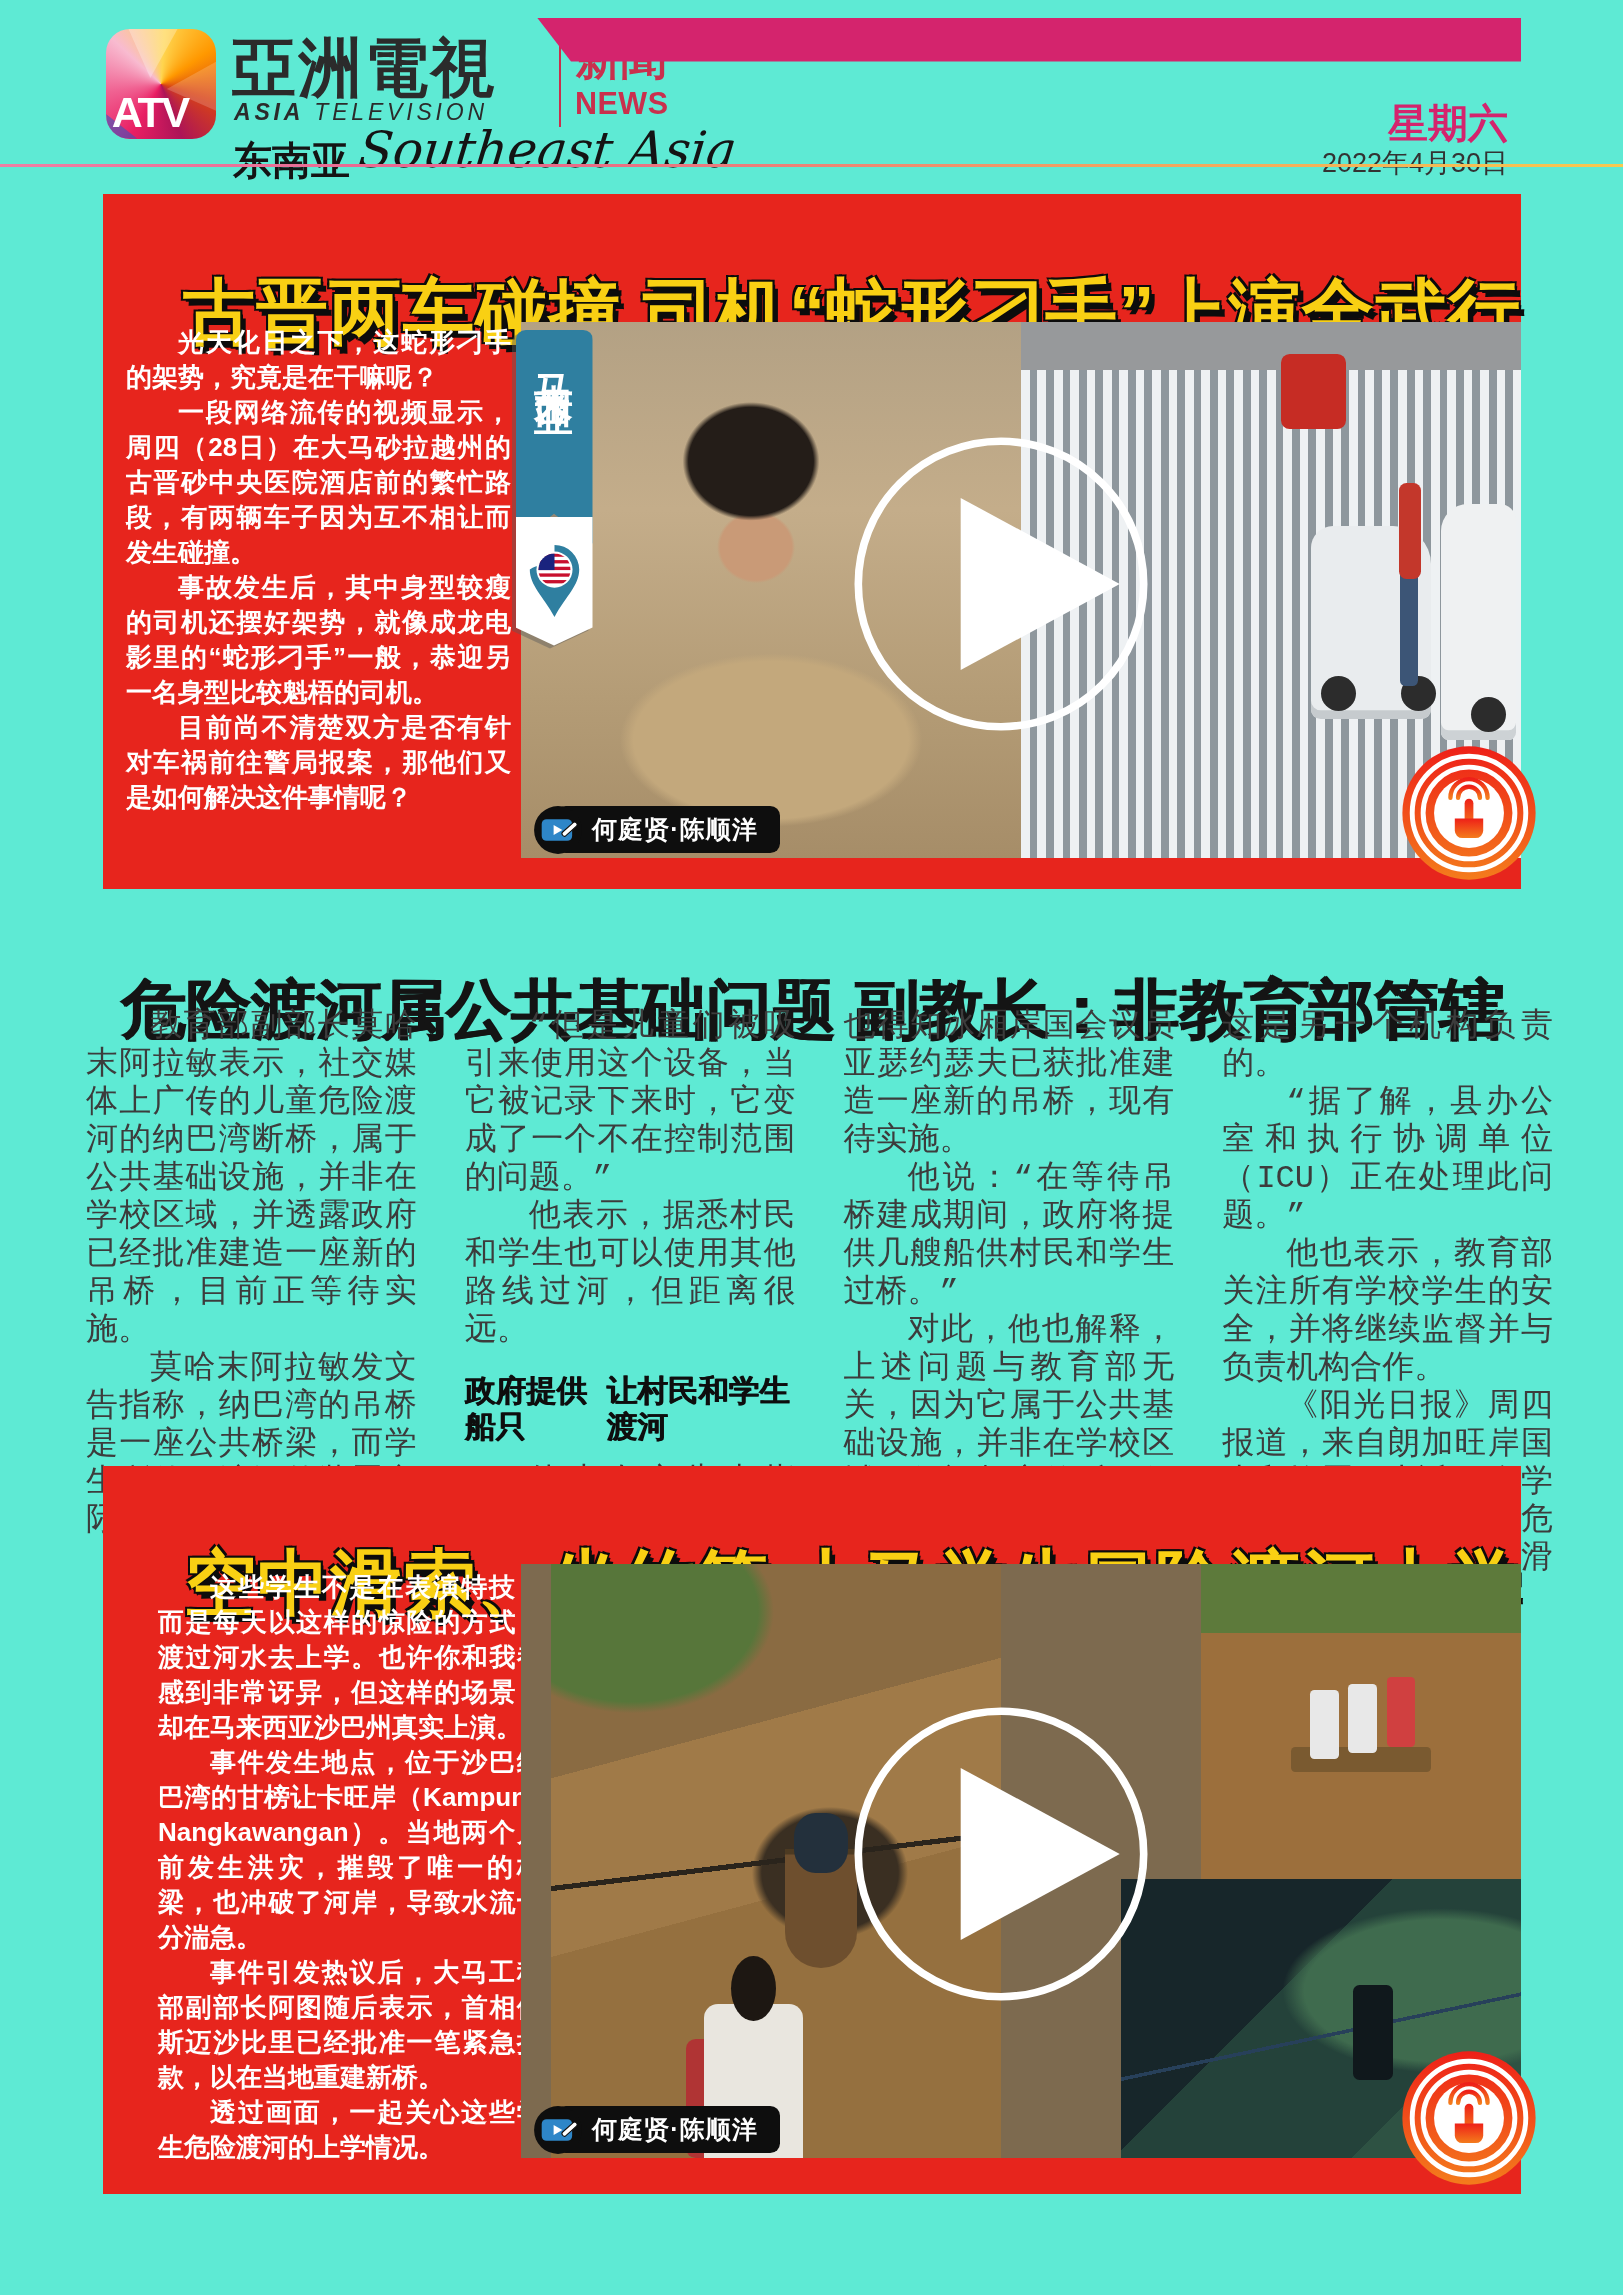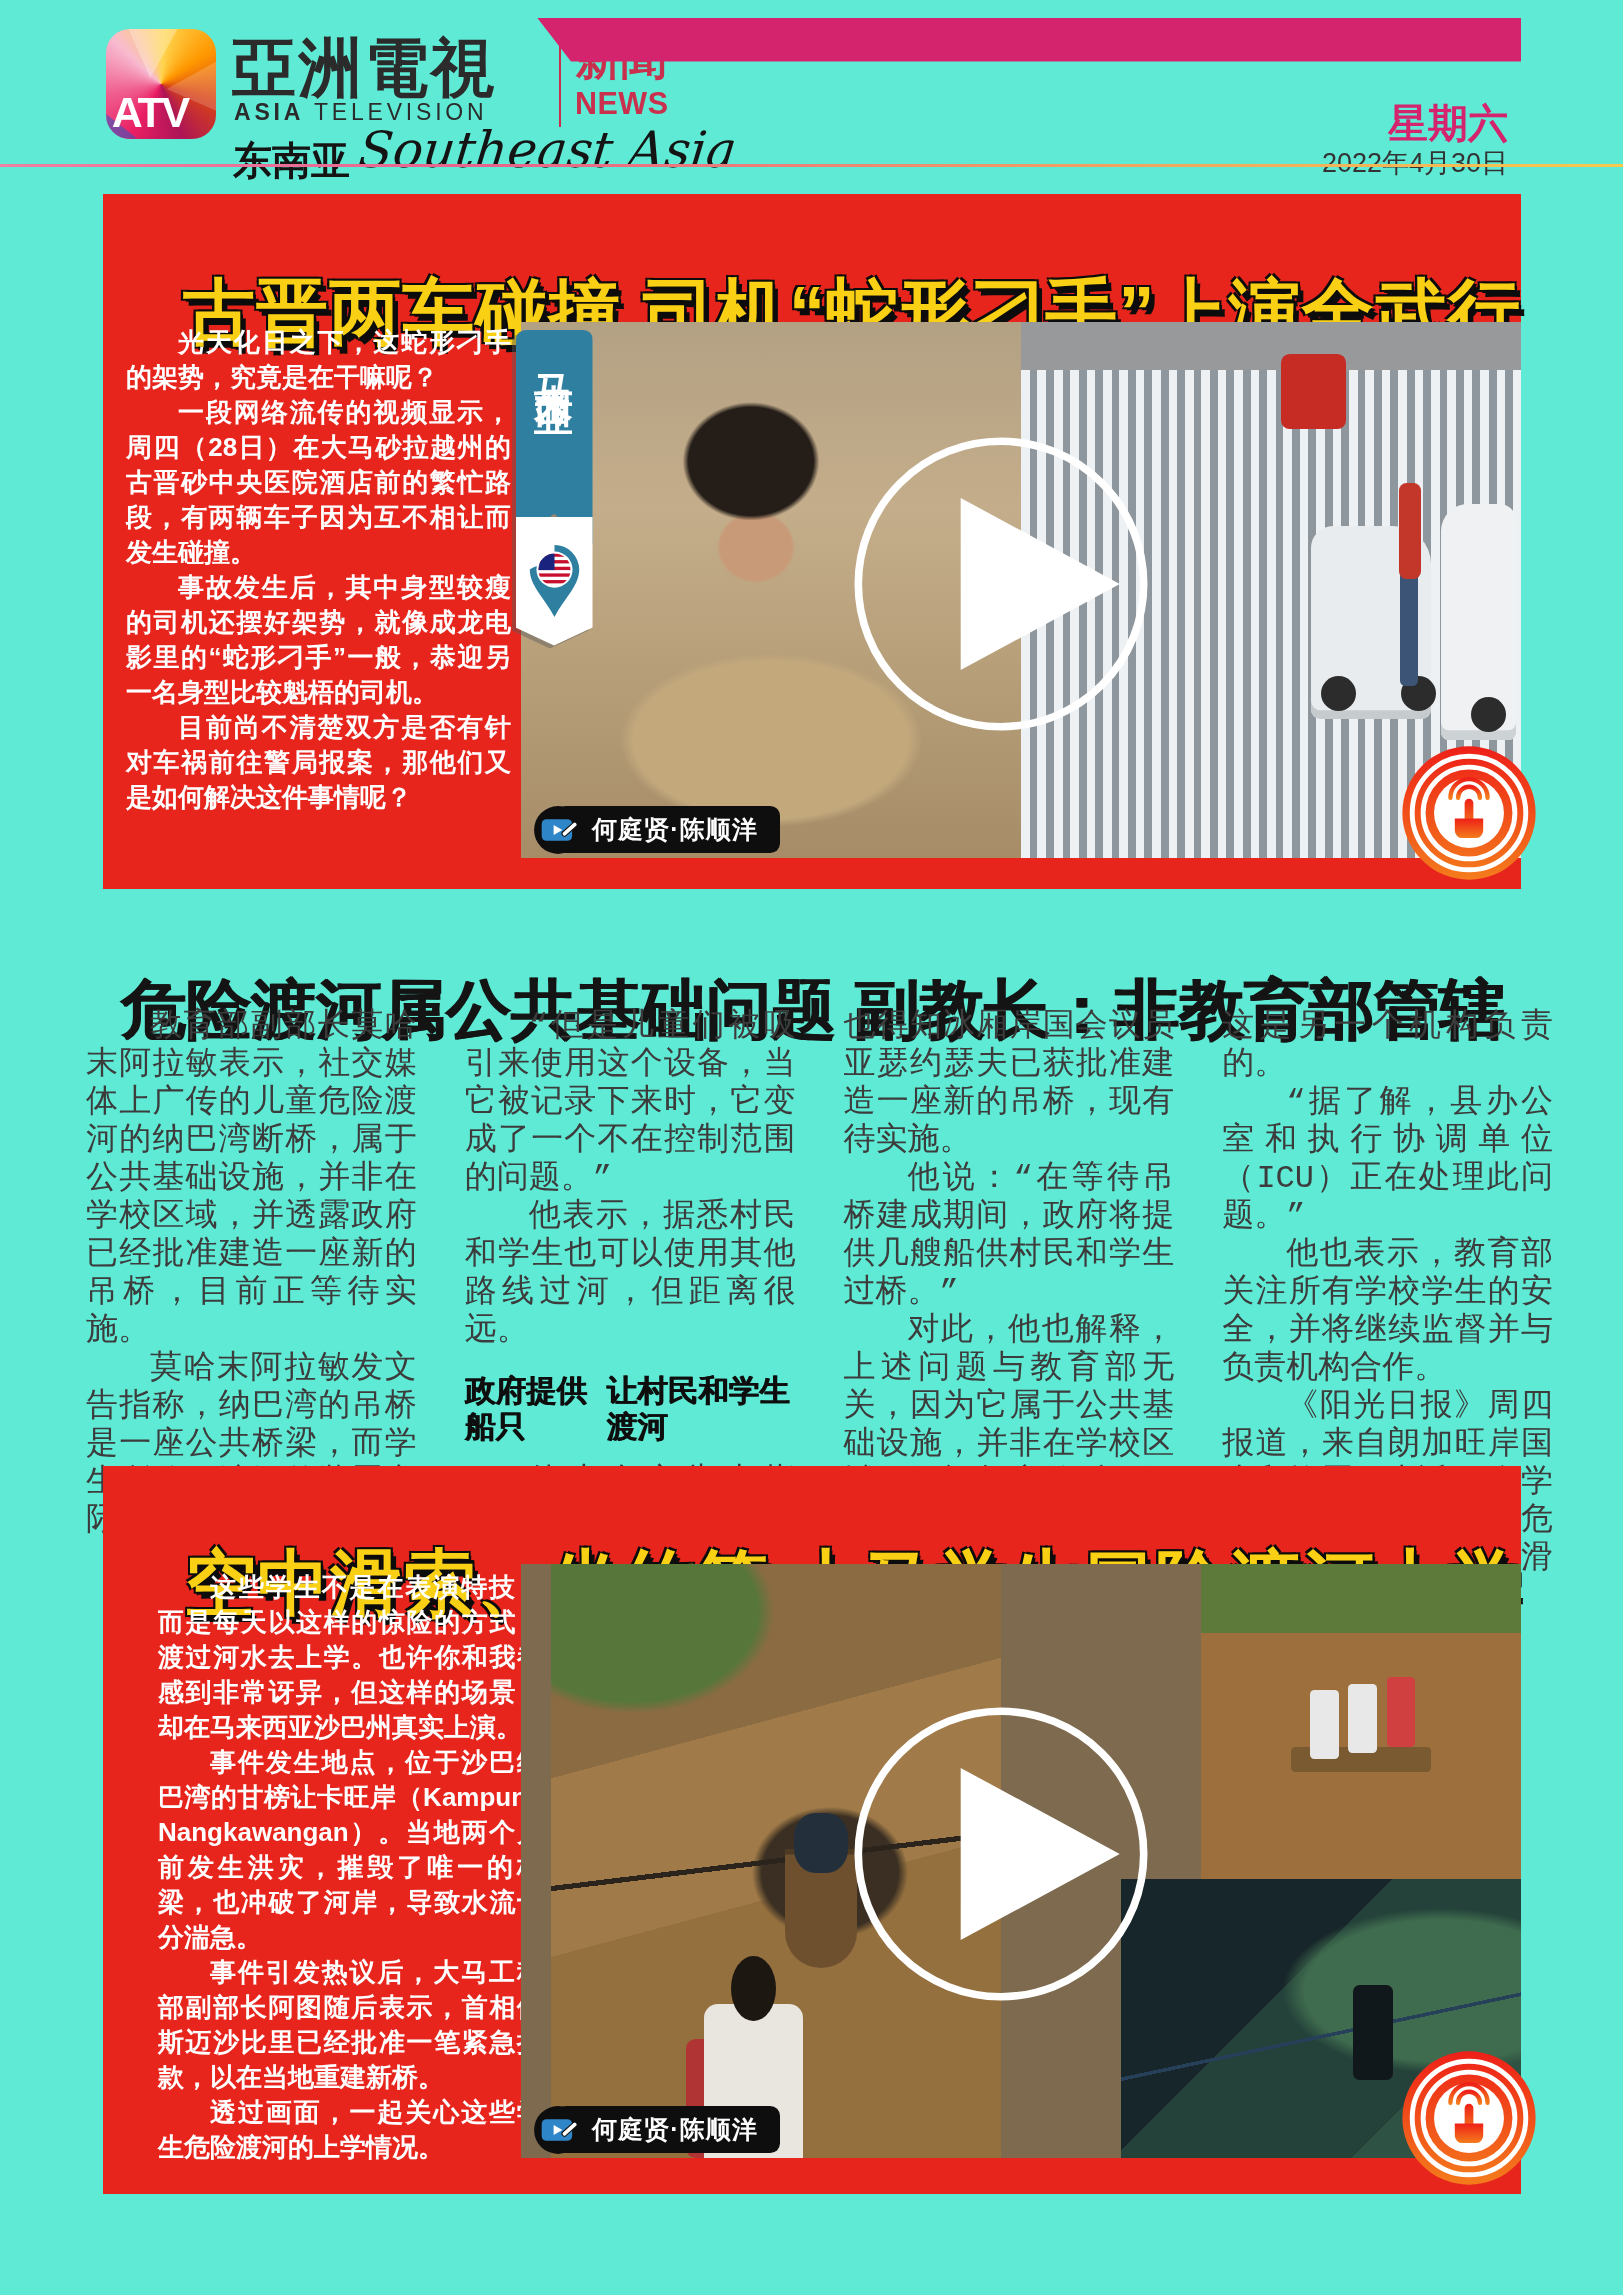--- a/index.html
+++ b/index.html
@@ -12,21 +12,21 @@
         background:conic-gradient(from 210deg,#e91e63,#f06292,#f8bbd0,#ffd54f,#ff9800,#d84315,#ad1457,#e91e63);
         overflow:hidden;}
   .logo .facet1{position:absolute;left:0;top:0;width:100%;height:100%;
         background:rgba(255,255,255,.28);clip-path:polygon(20% 0,65% 0,40% 45%);}
   .logo .facet2{position:absolute;left:0;top:0;width:100%;height:100%;
         background:rgba(255,255,255,.18);clip-path:polygon(100% 30%,100% 75%,55% 55%);}
   .logo .facet3{position:absolute;left:0;top:0;width:100%;height:100%;
         background:rgba(40,90,200,.55);clip-path:polygon(0 78%,28% 100%,0 100%);}
   .logo span{position:absolute;left:5.5px;bottom:1.1px;color:#fff;font-weight:bold;font-size:43px;letter-spacing:-2.2px;}
   .brandcn{position:absolute;left:129px;top:3.3px;font-size:64px;font-weight:bold;color:#2b2b2b;letter-spacing:2.2px;}
-  .branden{position:absolute;left:131px;top:77px;font-size:23px;color:#2b2b2b;letter-spacing:3.8px;}
+  .branden{position:absolute;left:131px;top:77px;font-size:23px;color:#2b2b2b;letter-spacing:3.8px;font-style:italic;}
   .branden b{font-weight:bold;}
   .vline{position:absolute;left:456px;top:7.6px;width:2.2px;height:97px;background:#c9304d;}
   .newscn{position:absolute;left:473px;top:6.5px;font-size:45px;font-weight:bold;color:#c9304d;}
   .newsen{position:absolute;left:472px;top:64px;font-size:30.5px;font-weight:bold;color:#c9304d;letter-spacing:0.5px;}
   .regioncn{position:absolute;left:130px;top:112px;font-size:39px;font-weight:bold;color:#141414;}
   .regionen{position:absolute;left:256px;top:99px;font-size:50px;color:#141414;
             font-family:"DejaVu Serif","Liberation Serif",serif;font-style:italic;transform:skewX(-6deg);}
   .topribbon{position:absolute;left:537px;top:17.5px;width:984px;height:44px;background:#d4246d;
              clip-path:polygon(0 0,100% 0,100% 100%,34px 100%);}
   .daybox{position:absolute;right:13px;top:61px;text-align:right;}

